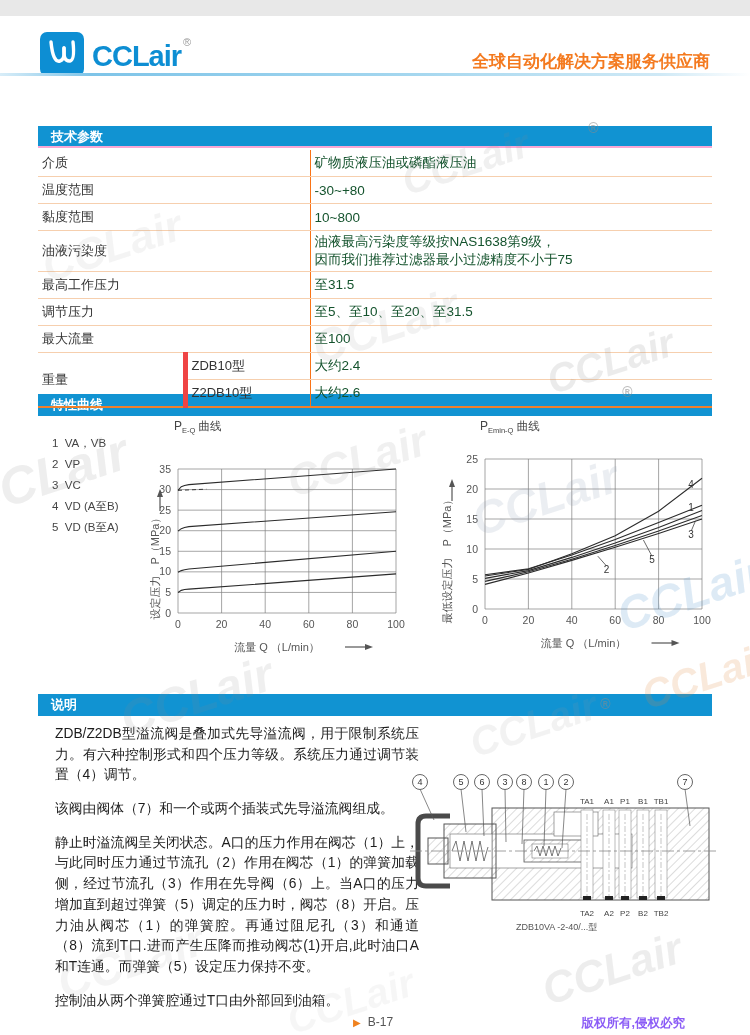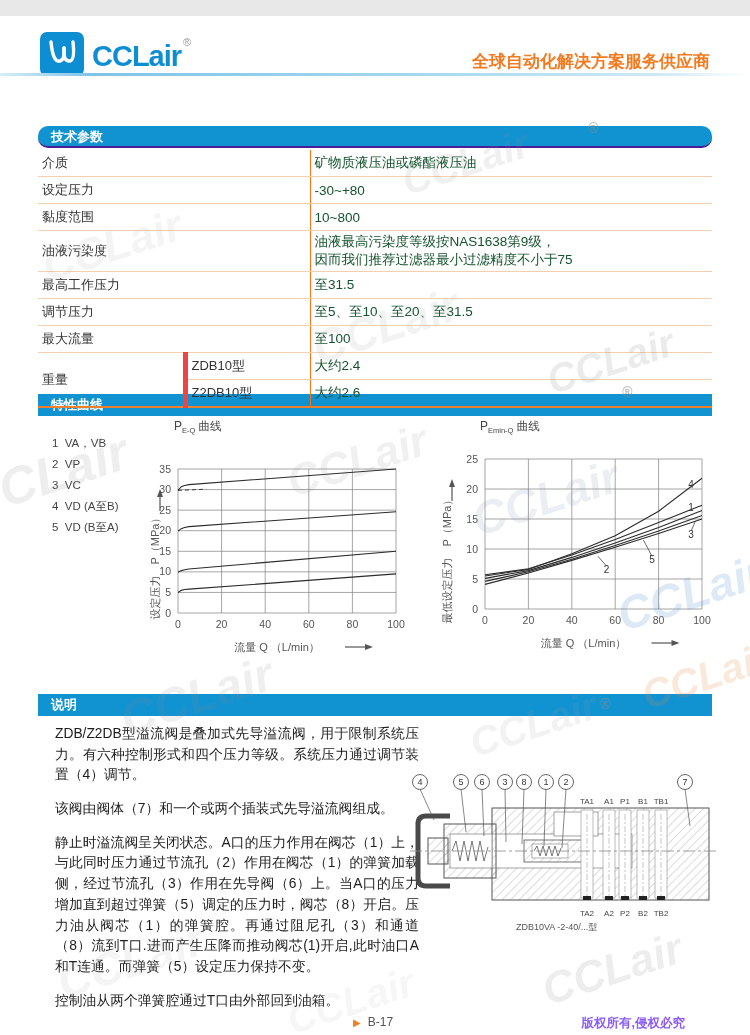--- a/index.html
+++ b/index.html
@@ -9,21 +9,21 @@
   
   #logo-box{position:absolute;left:40px;top:16px;width:44px;height:44px;background:#0d8ed3;border-radius:7px;}
   #logo-text{position:absolute;left:92px;top:24px;font-size:29px;font-weight:bold;color:#0d8ed3;letter-spacing:-1px;}
   #logo-reg{position:absolute;left:183px;top:20px;font-size:11px;color:#9a9a9a;}
   #tagline{position:absolute;right:40px;top:34px;font-size:17px;font-weight:bold;color:#f47a1f;}
   #header-line{position:absolute;left:0;top:57px;width:750px;height:3px;
     background:linear-gradient(90deg,#d8edf8 0%,#7ec4e8 12%,#a5d7ef 55%,#cfe9f6 88%,#ffffff 100%);}
   
   .section-bar{position:absolute;left:38px;width:674px;height:22px;background:#1193d2;color:#fff;
     font-size:13px;font-weight:bold;line-height:22px;padding-left:13px;box-sizing:border-box;}
-  #bar-tech{top:110px;border-bottom:2px solid #4c1d95;border-radius:10px;}
+  #bar-tech{top:110px;border-bottom:2px solid #f9a8d4;}
   #bar-curves{top:378px;}
   #bar-desc{top:678px;}
   
   #params-table{position:absolute;left:38px;top:134px;width:674px;border-collapse:collapse;table-layout:fixed;
     font-size:13px;color:#333;border-bottom:2px solid #ef7f2a;}
   #params-table td{text-align:left;padding:2px 4px;border-bottom:1px solid #f6cfae;height:22px;vertical-align:middle;}
   #params-table td.v{border-left:1px solid #f97316;font-size:13.5px;color:#14532d;}
   #params-table td.m{border-left:5px solid #ef4444;}
   #params-table tr:last-child td{border-bottom:none;}
   
@@ -68,21 +68,21 @@
         <col style="width:147px">
         <col style="width:125px">
         <col style="width:402px">
       </colgroup>
     <tbody id="params-tbody">
         <tr>
           <td colspan="2">介质</td>
           <td class="v">矿物质液压油或磷酯液压油</td>
         </tr>
         <tr>
-          <td colspan="2">设定压力</td>
+          <td colspan="2">温度范围</td>
           <td class="v">-30~+80</td>
         </tr>
         <tr>
           <td colspan="2">黏度范围</td>
           <td class="v">10~800</td>
         </tr>
         <tr>
           <td colspan="2">油液污染度</td>
           <td class="v">油液最高污染度等级按NAS1638第9级，<br>因而我们推荐过滤器最小过滤精度不小于75</td>
         </tr>

